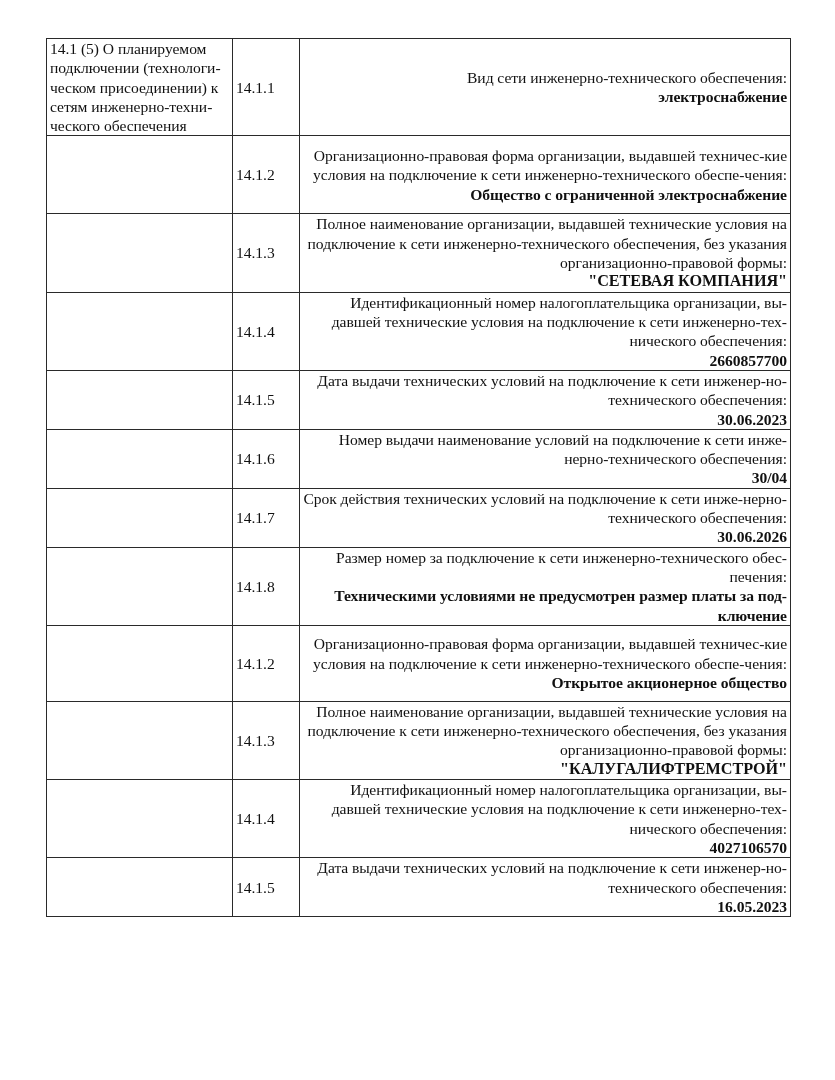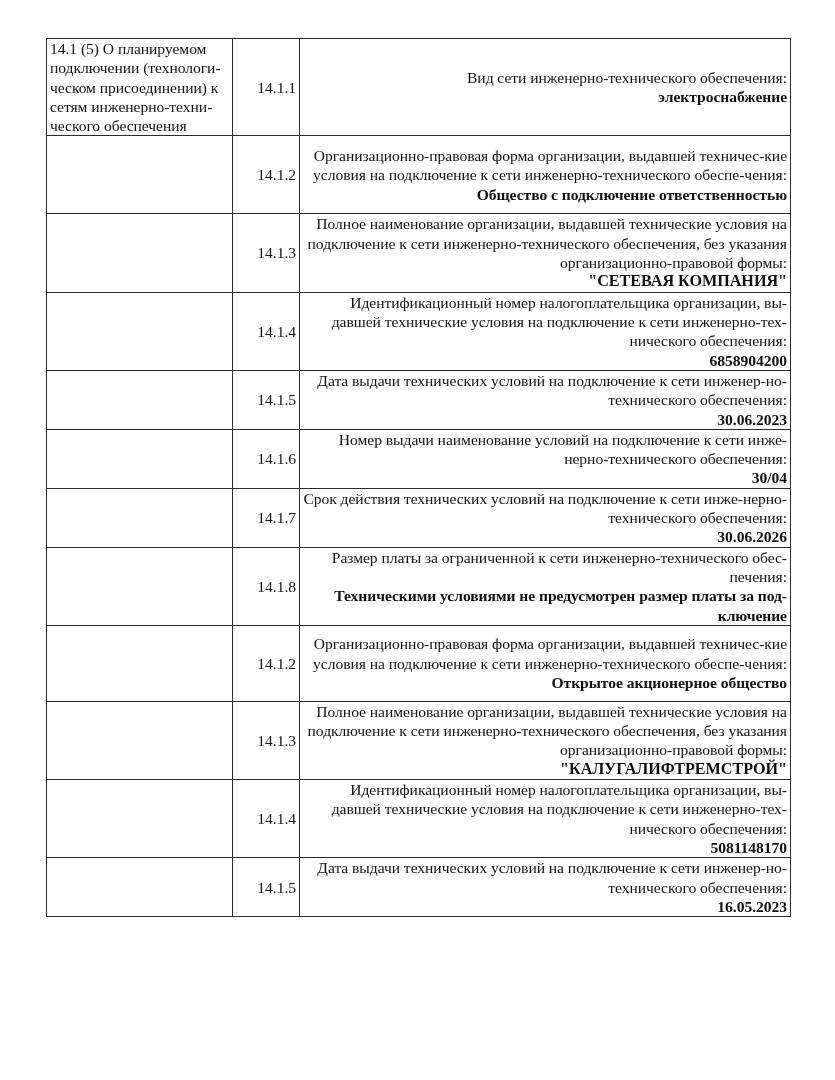--- a/index.html
+++ b/index.html
@@ -31,21 +31,21 @@
     vertical-align: middle;
     font-size: 15.6px;
     line-height: 19.3px;
     padding: 0 3px 0 3px;
     letter-spacing: -0.05px;
   }
   col.c1 { width: 186px; }
   col.c2 { width: 67px; }
   col.c3 { width: 491px; }
   td.section { vertical-align: top; padding-top: 1px; }
-  td.num { padding-left: 3px; text-align: right; }
+  td.num { padding-left: 3px; }
   .label { display: block; text-align: right; }
   .value { display: block; font-weight: bold; text-align: right; }
   .value.caps { font-size: 16.2px; }
 </style>
 </head>
 <body>
 
 <div class="page">
   <table class="doc">
     <colgroup>
@@ -60,37 +60,37 @@
           <td>
             <span class="label">Вид сети инженерно-технического обеспечения:</span>
             <span class="value">электроснабжение</span>
           </td>
         </tr>
         <tr style="height: 78px;">
           <td class="section"></td>
           <td class="num">14.1.2</td>
           <td>
             <span class="label">Организационно-правовая форма организации, выдавшей техничес-кие условия на подключение к сети инженерно-технического обеспе-чения:</span>
-            <span class="value">Общество с подключение ответственностью</span>
+            <span class="value">Общество с ограниченной электроснабжение</span>
           </td>
         </tr>
         <tr style="height: 77px;">
           <td class="section"></td>
           <td class="num">14.1.3</td>
           <td>
             <span class="label">Полное наименование организации, выдавшей технические условия на подключение к сети инженерно-технического обеспечения, без указания организационно-правовой формы:</span>
             <span class="value caps">"СЕТЕВАЯ КОМПАНИЯ"</span>
           </td>
         </tr>
         <tr style="height: 77px;">
           <td class="section"></td>
           <td class="num">14.1.4</td>
           <td>
             <span class="label">Идентификационный номер налогоплательщика организации, вы-давшей технические условия на подключение к сети инженерно-тех-нического обеспечения:</span>
-            <span class="value">6858904200</span>
+            <span class="value">2660857700</span>
           </td>
         </tr>
         <tr style="height: 59px;">
           <td class="section"></td>
           <td class="num">14.1.5</td>
           <td>
             <span class="label">Дата выдачи технических условий на подключение к сети инженер-но-технического обеспечения:</span>
             <span class="value">30.06.2023</span>
           </td>
         </tr>
@@ -107,21 +107,21 @@
           <td class="num">14.1.7</td>
           <td>
             <span class="label">Срок действия технических условий на подключение к сети инже-нерно-технического обеспечения:</span>
             <span class="value">30.06.2026</span>
           </td>
         </tr>
         <tr style="height: 75px;">
           <td class="section"></td>
           <td class="num">14.1.8</td>
           <td>
-            <span class="label">Размер платы за ограниченной к сети инженерно-технического обес-печения:</span>
+            <span class="label">Размер номер за подключение к сети инженерно-технического обес-печения:</span>
             <span class="value">Техническими условиями не предусмотрен размер платы за под-ключение</span>
           </td>
         </tr>
         <tr style="height: 76px;">
           <td class="section"></td>
           <td class="num">14.1.2</td>
           <td>
             <span class="label">Организационно-правовая форма организации, выдавшей техничес-кие условия на подключение к сети инженерно-технического обеспе-чения:</span>
             <span class="value">Открытое акционерное общество</span>
           </td>
@@ -132,21 +132,21 @@
           <td>
             <span class="label">Полное наименование организации, выдавшей технические условия на подключение к сети инженерно-технического обеспечения, без указания организационно-правовой формы:</span>
             <span class="value caps">"КАЛУГАЛИФТРЕМСТРОЙ"</span>
           </td>
         </tr>
         <tr style="height: 78px;">
           <td class="section"></td>
           <td class="num">14.1.4</td>
           <td>
             <span class="label">Идентификационный номер налогоплательщика организации, вы-давшей технические условия на подключение к сети инженерно-тех-нического обеспечения:</span>
-            <span class="value">5081148170</span>
+            <span class="value">4027106570</span>
           </td>
         </tr>
         <tr style="height: 57px;">
           <td class="section"></td>
           <td class="num">14.1.5</td>
           <td>
             <span class="label">Дата выдачи технических условий на подключение к сети инженер-но-технического обеспечения:</span>
             <span class="value">16.05.2023</span>
           </td>
         </tr>

